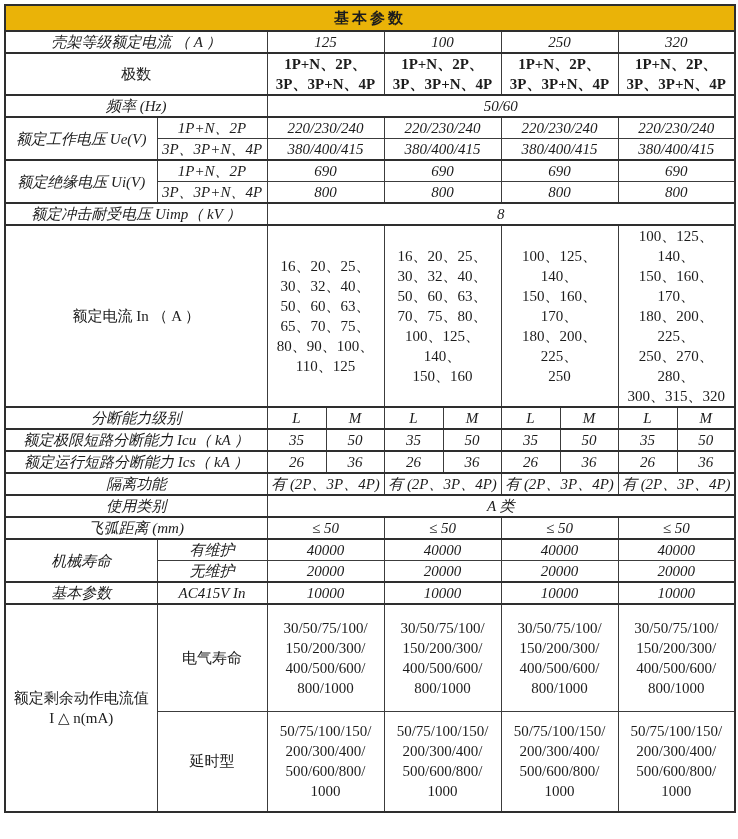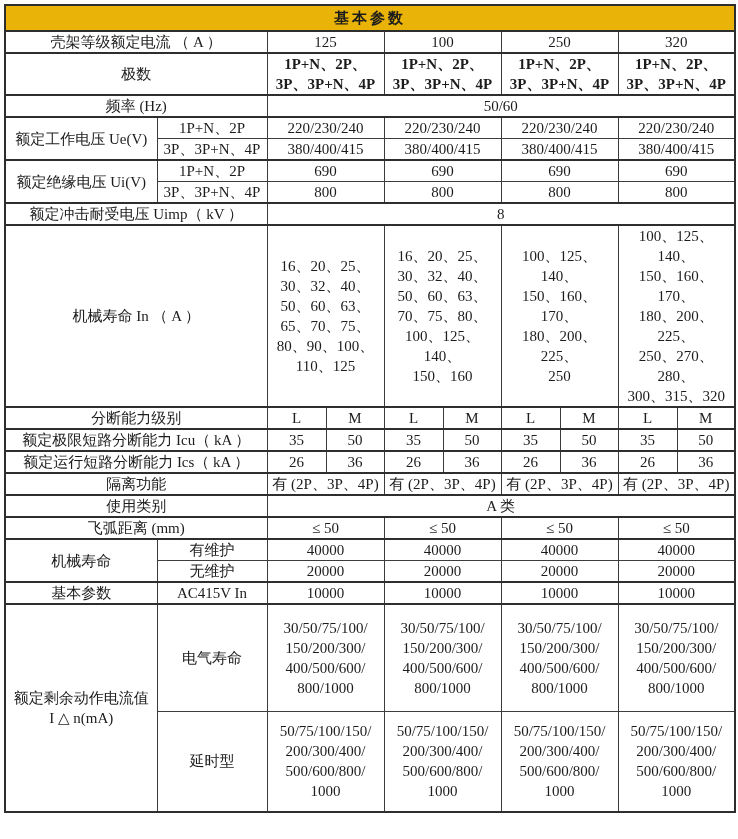--- a/index.html
+++ b/index.html
@@ -38,21 +38,21 @@
   }
   th.title-cell {
     background: #eab308;
     color: #ffffff;
     font-size: 17px;
     font-weight: bold;
     letter-spacing: 3px;
     height: 24px;
     border: 1px solid #1f1f1f;
   }
-  .r-std  { height: 18px; }
+  .r-std  { height: 18px; font-style: italic; }
   .r-poles{ height: 32px; }
   .r-in   { height: 116px; }
   .r-nd   { height: 107px; }
   .r-d    { height: 101px; }
   td.list-cell {
     text-align: left;
     padding-left: 8px;
     line-height: 19px;
   }
   td.ml-cell {
@@ -146,21 +146,21 @@
         <td colspan="2">800</td>
         <td colspan="2">800</td>
       </tr>
 
       <tr class="sec r-std">
         <td colspan="2">额定冲击耐受电压 Uimp（ kV ）</td>
         <td colspan="8">8</td>
       </tr>
 
       <tr class="sec r-in">
-        <td colspan="2">机械寿命 In （ A ）</td>
+        <td colspan="2">额定电流 In （ A ）</td>
         <td colspan="2" class="list-cell">16、20、25、<br>30、32、40、<br>50、60、63、<br>65、70、75、<br>80、90、100、<br>110、125</td>
         <td colspan="2" class="list-cell">16、20、25、<br>30、32、40、<br>50、60、63、<br>70、75、80、<br>100、125、140、<br>150、160</td>
         <td colspan="2" class="list-cell">100、125、140、<br>150、160、170、<br>180、200、225、<br>250</td>
         <td colspan="2" class="list-cell">100、125、140、<br>150、160、170、<br>180、200、225、<br>250、270、280、<br>300、315、320</td>
       </tr>
 
       <tr class="sec r-std">
         <td colspan="2">分断能力级别</td>
         <td>L</td>
         <td>M</td>

